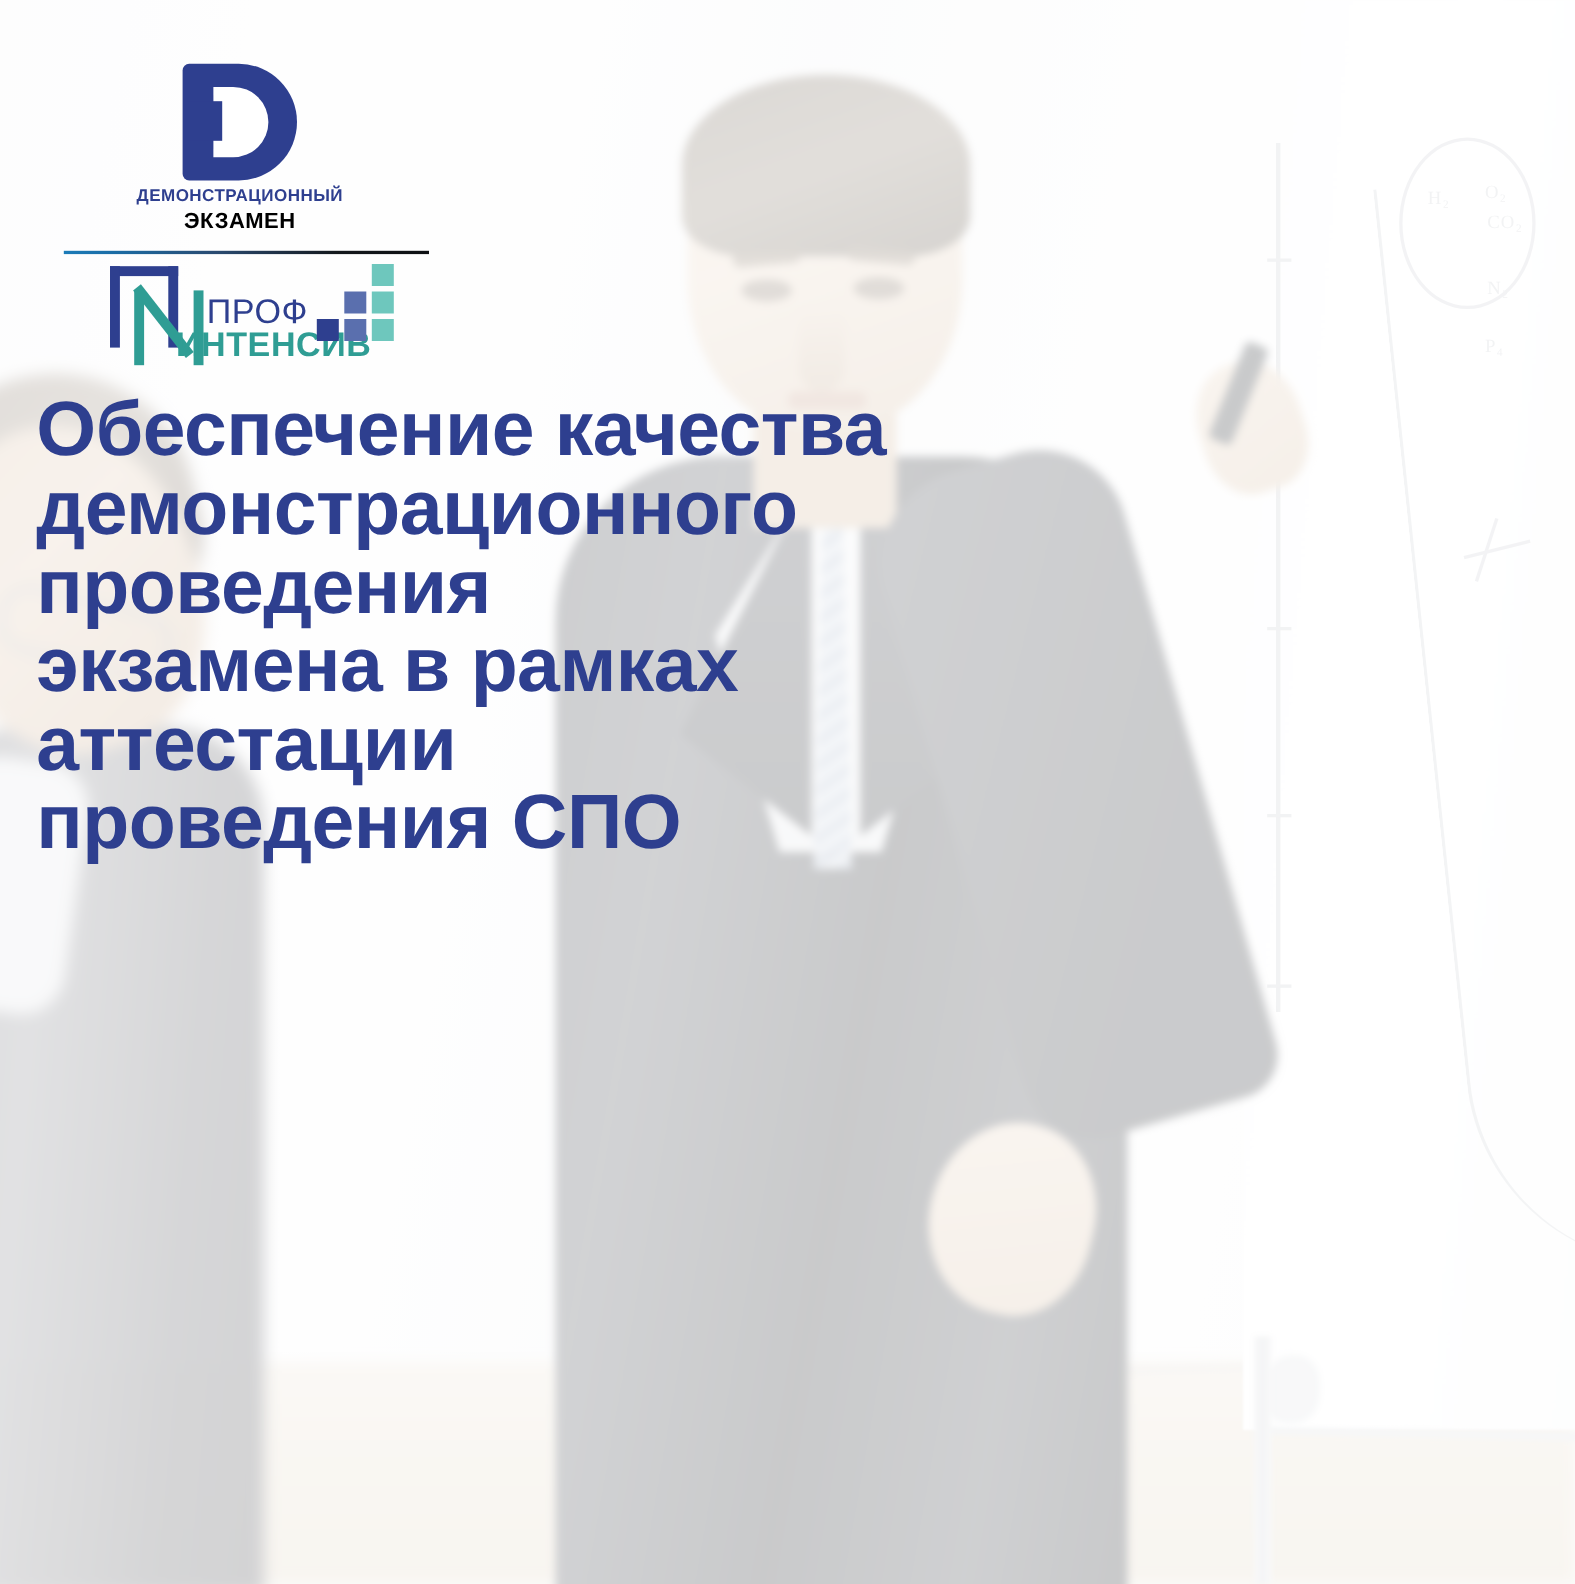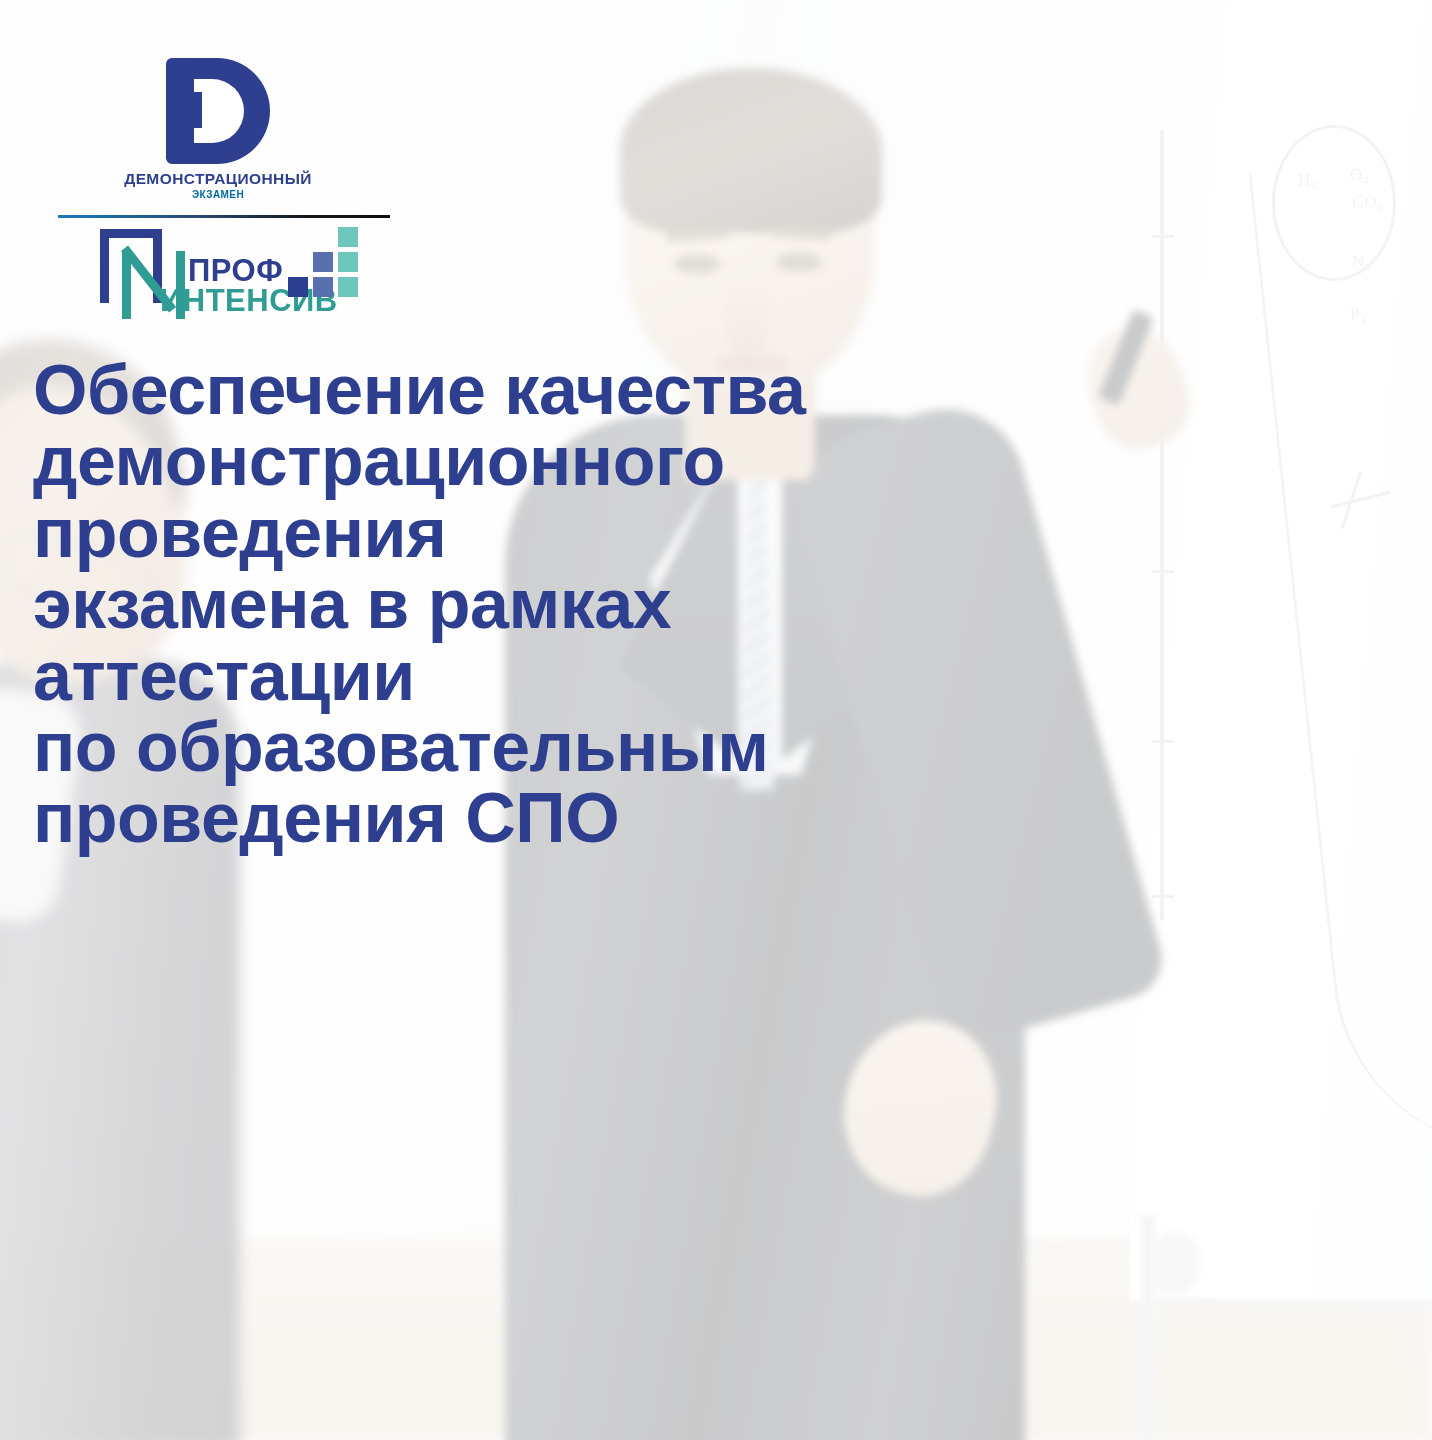--- a/index.html
+++ b/index.html
@@ -261,22 +261,22 @@
     background: #2e3f8f;
   }
   .logo-de-line1 {
     color: #2e3f8f;
     font-size: 15.5px;
     font-weight: bold;
     letter-spacing: 0.4px;
     line-height: 1.18;
   }
   .logo-de-line2 {
-    color: #0369a1;
-    font-size: 10px;
+    color: #000000;
+    font-size: 20px;
     font-weight: bold;
     letter-spacing: 0.4px;
     line-height: 1.35;
   }
   .logo-divider {
     width: 332px; height: 3px;
     margin: 13px 0 9px 10px;
     background: linear-gradient(90deg, #1b7bb8 0%, #1a6ea8 12%, #2a4a70 42%, #14181c 75%, #0d1013 100%);
   }
 
@@ -295,21 +295,21 @@
   }
   .pi-I-left, .pi-I-right, .pi-I-diag {
     position: absolute; background: #2f9d94;
   }
   .pi-I-left  { left: 22px; top: 24px; width: 9px; height: 68px; }
   .pi-I-right { left: 76px; top: 24px; width: 9px; height: 68px; }
   .pi-I-diag  { left: 21px; top: 24px; width: 9px; height: 78px;
                 transform-origin: top left; transform: rotate(-38deg); }
   .pi-prof {
     position: absolute; left: 88px; top: 26px;
-    color: #2e3f8f; font-size: 31px; font-weight: bold; letter-spacing: 0.5px;
+    color: #2e3f8f; font-size: 31px; font-weight: normal; letter-spacing: 0.5px;
   }
   .pi-intensiv {
     position: absolute; left: 60px; top: 56px;
     color: #2f9d94; font-size: 31px; font-weight: bold; letter-spacing: 0.5px;
   }
   .pi-squares { position: absolute; left: 188px; top: 0; width: 72px; height: 72px; }
   .pi-sq { position: absolute; width: 20px; height: 20px; }
 
   
   .title {
@@ -421,17 +421,16 @@
       </div>
     </div>
   </div>
 
   <div class="title">
     <span class="title-line">Обеспечение качества</span>
     <span class="title-line">демонстрационного</span>
     <span class="title-line">проведения</span>
     <span class="title-line">экзамена в рамках</span>
     <span class="title-line">аттестации</span>
-    <span class="title-line">по образовательным</span>
     <span class="title-line">проведения СПО</span>
   </div>
 
 </div>
 
 </body></html>

